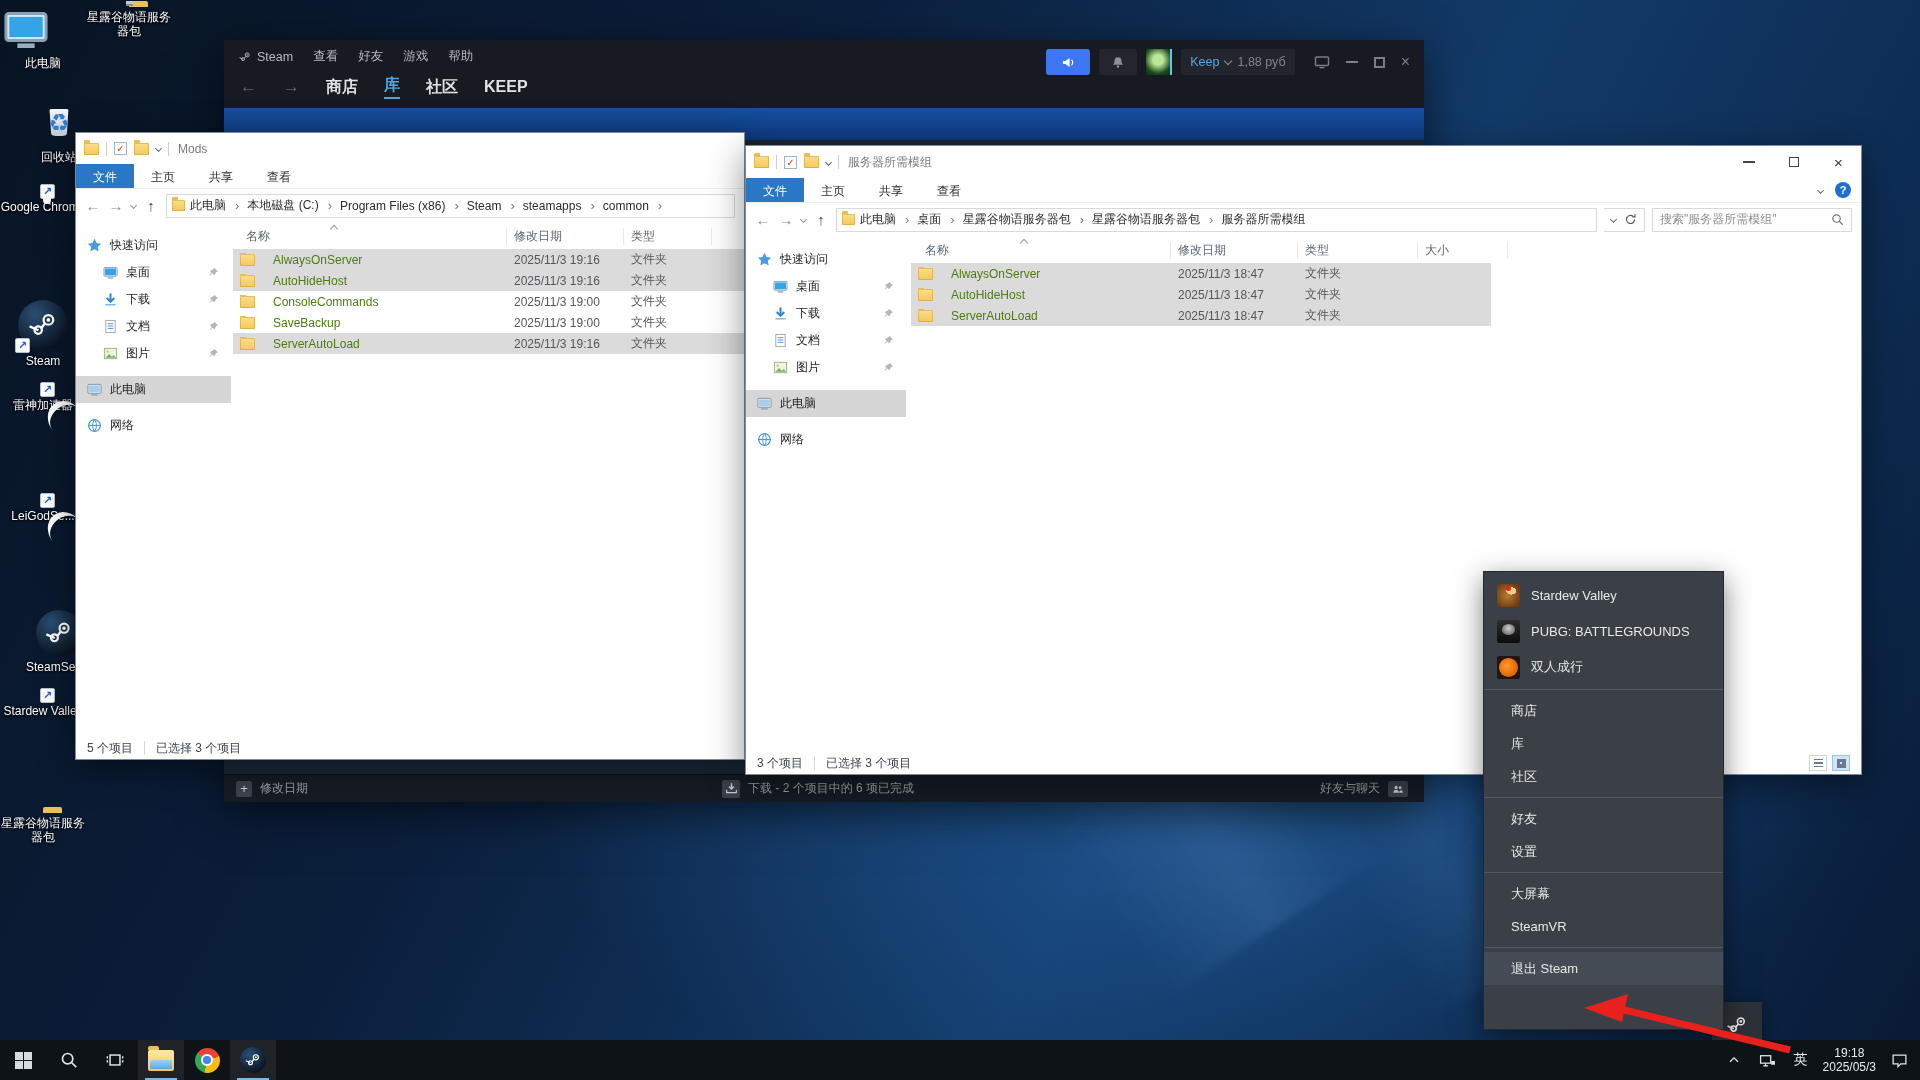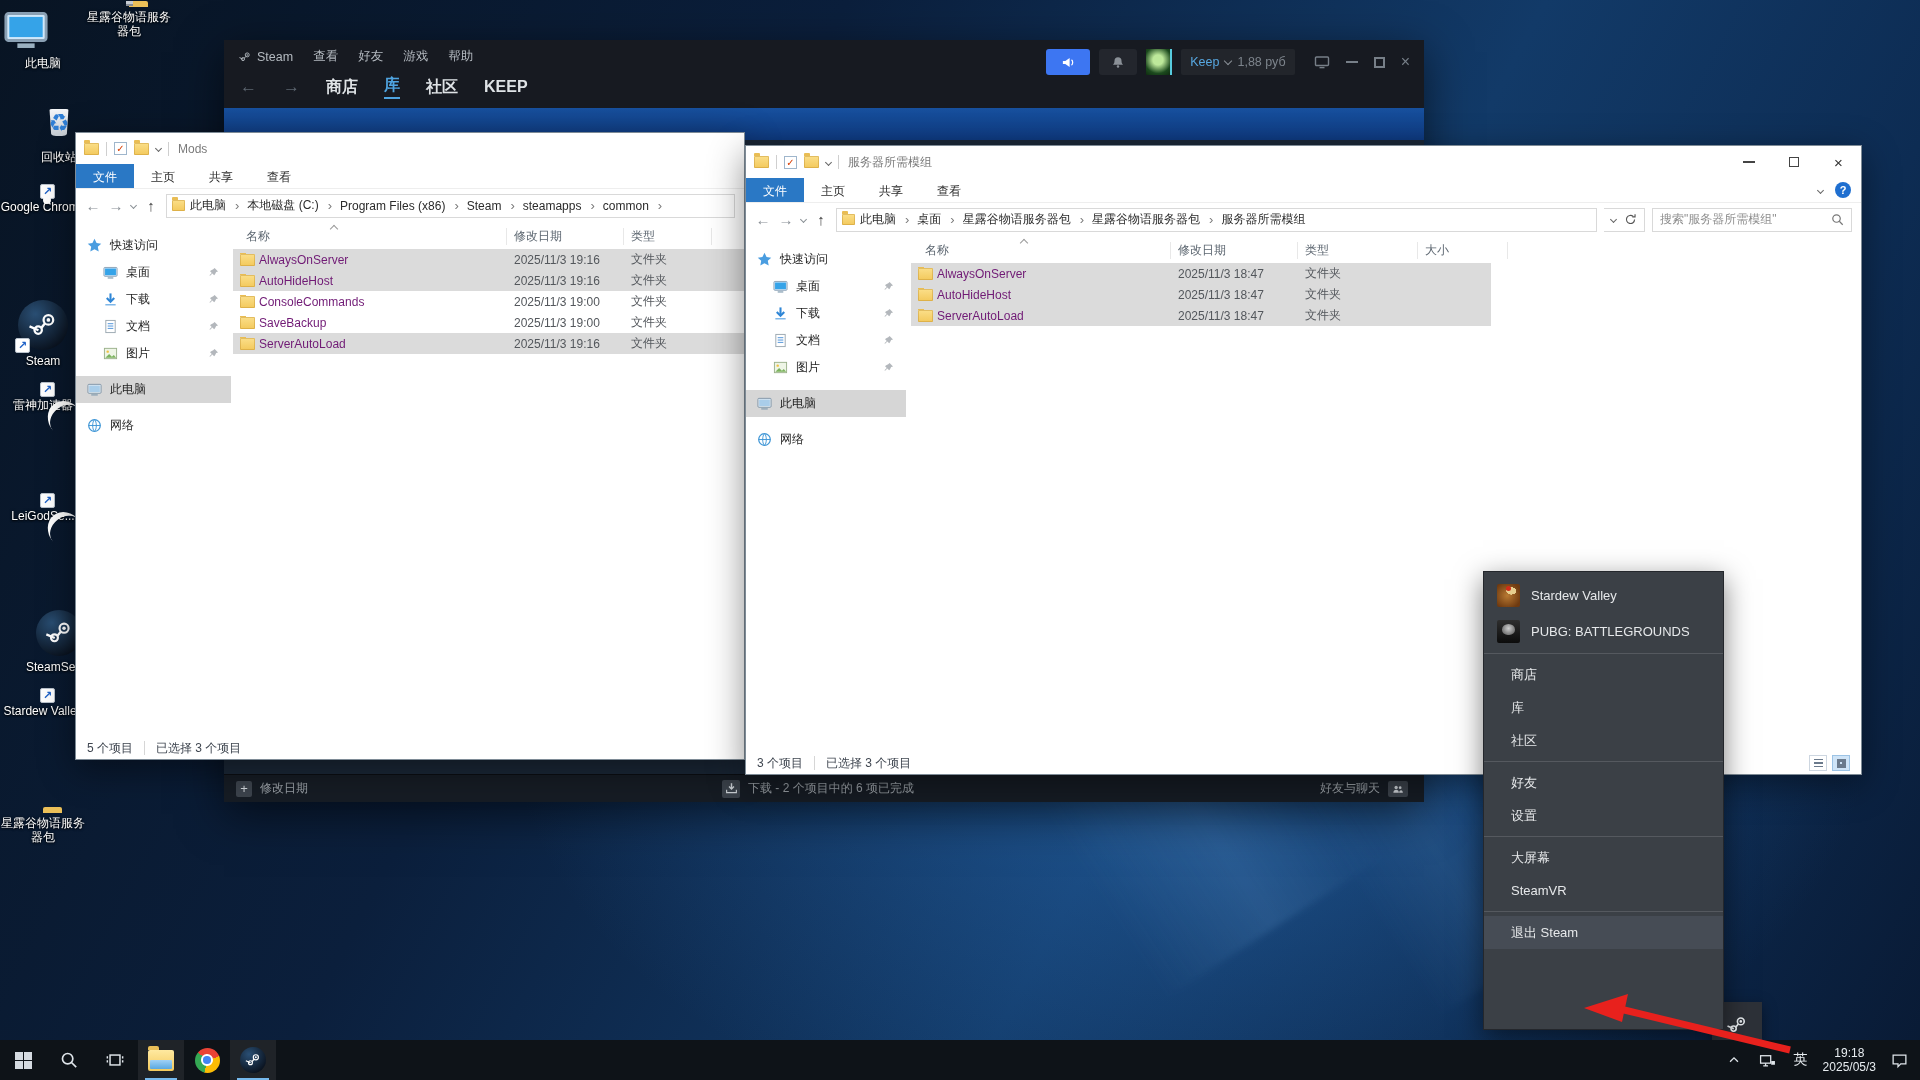--- a/index.html
+++ b/index.html
@@ -110,21 +110,21 @@
 .side-row.sel{background:#d6d6d6}
 .side-row .pin{position:absolute;right:12px;opacity:.75}
 .exp-main{flex:1;position:relative}
 .cols{display:flex;height:25px;color:#5c6670;position:relative;margin-top:2px}
 .col{padding-left:7px;height:17px;line-height:17px;border-right:1px solid #e8e8e8;margin-top:4px}
 .sortcaret{position:absolute;top:0;width:8px;height:5px;color:#8a8a8a}
 .sortcaret::before{content:"";position:absolute;left:0;top:2px;width:5px;height:5px;border-left:1.3px solid #9a9a9a;border-top:1.3px solid #9a9a9a;transform:rotate(45deg)}
 .frow{display:flex;align-items:center;height:21px}
 .frow.sel{background:#dbdbdb}
 .fcell{padding-left:7px;overflow:hidden;white-space:nowrap}
-.fcell.name{display:flex;align-items:center;gap:4px;color:#701a75}
+.fcell.name{display:flex;align-items:center;gap:18px;color:#4d7c0f}
 .fcell.dim{color:#53575c}
 .exp-status{position:absolute;bottom:0;left:0;right:0;height:22px;display:flex;align-items:center;padding:0 11px;color:#3f4650}
 .st-div{width:1px;height:14px;background:#d6d6d6;margin:0 11px}
 .view-btns{margin-left:auto;display:flex;gap:5px}
 .vb{width:18px;height:16px;border:1px solid #cdd6e0;display:flex;align-items:center;justify-content:center}
 .vb .lines{width:9px;height:9px;background:repeating-linear-gradient(180deg,#6b7a8c 0 1.5px,transparent 1.5px 3.5px)}
 .vb .grid{width:9px;height:9px;background:conic-gradient(#6b7a8c 0 0);background:repeating-linear-gradient(90deg,#6b7a8c 0 3.5px,transparent 3.5px 5.5px),repeating-linear-gradient(180deg,#6b7a8c 0 3.5px,transparent 3.5px 5.5px)}
 .vb.on{background:#cfe4f7;border-color:#9cc3e5}
 
 
@@ -709,20 +709,24 @@
 
 <div class="abs" id="tray-menu" style="z-index:5">
   <div class="tgame">
       <span class="gi gi-stardew"></span>
       <span>Stardew Valley</span>
     </div>
   <div class="tgame">
       <span class="gi gi-pubg"></span>
       <span>PUBG: BATTLEGROUNDS</span>
     </div>
+  <div class="tgame">
+      <span class="gi gi-itt"></span>
+      <span>双人成行</span>
+    </div>
   <div class="tdiv"></div>
   <div class="titem">商店</div>
   <div class="titem">库</div>
   <div class="titem">社区</div>
   <div class="tdiv"></div>
   <div class="titem">好友</div>
   <div class="titem">设置</div>
   <div class="tdiv"></div>
   <div class="titem">大屏幕</div>
   <div class="titem">SteamVR</div>

